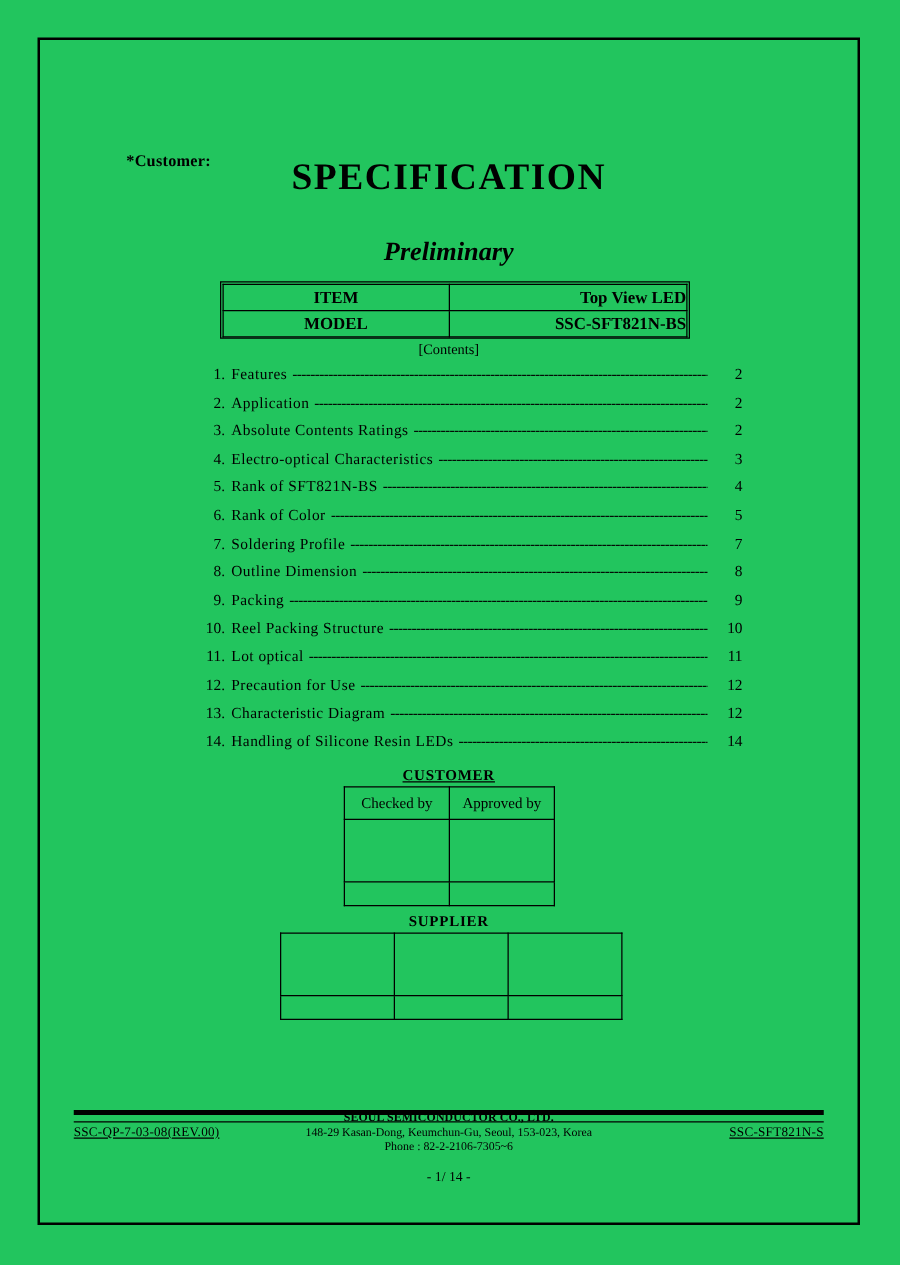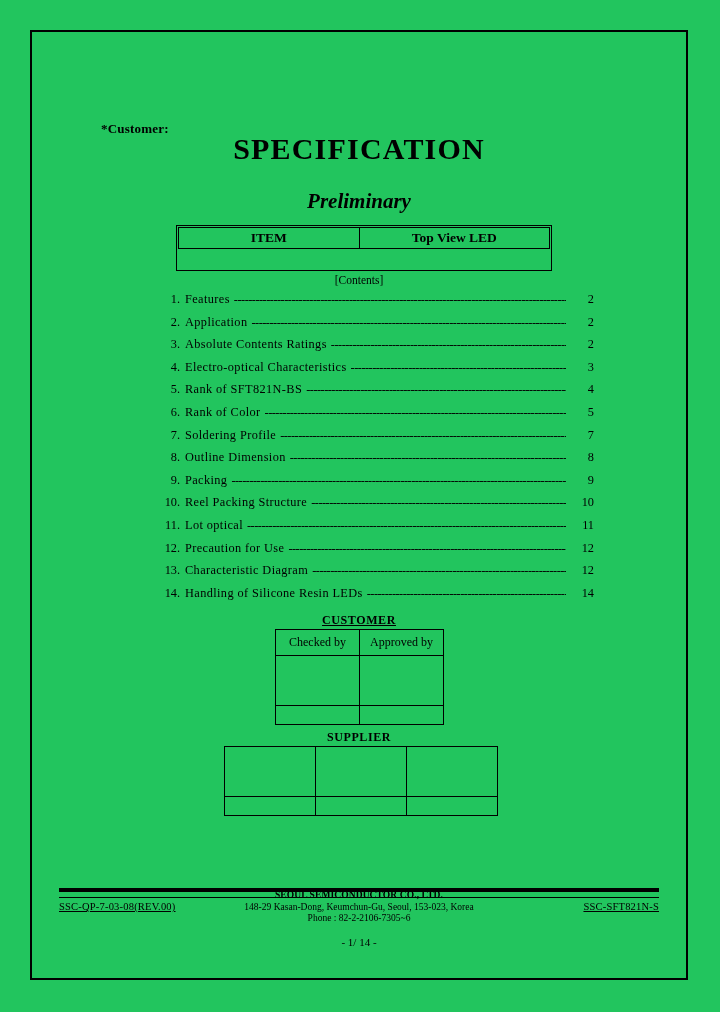--- a/index.html
+++ b/index.html
@@ -41,21 +41,21 @@
     position: absolute;
     left: 55px;
     top: 75px;
     font-weight: bold;
     font-size: 13px;
     letter-spacing: 0.2px;
   }
   .title {
     position: absolute;
     left: 0;
-    top: 86px;
+    top: 79px;
     width: 626px;
     text-align: center;
     font-size: 30px;
     font-weight: bold;
     letter-spacing: 1.2px;
   }
   .subtitle {
     position: absolute;
     left: 0;
     top: 143px;
@@ -76,21 +76,21 @@
   }
   .item-table td {
     border: 1px solid #000000;
     height: 17px;
     text-align: center;
     font-size: 13.5px;
     font-weight: bold;
     padding: 1px 0 2px 0;
   }
   .item-table td.left-cell { width: 180px; }
-  .item-table td.right-cell { width: 190px; }
+  .item-table td.right-cell { width: 190px; text-align: right; }
   .outer-double {
     position: absolute;
     left: 130px;
     top: 179px;
     width: 376px;
     height: 46px;
     border: 1px solid #000;
     box-sizing: border-box;
   }
 
@@ -247,20 +247,24 @@
     <div class="title">SPECIFICATION</div>
     <div class="subtitle">Preliminary</div>
 
     <div class="outer-double"></div>
     <table class="item-table">
       <tbody>
           <tr>
         <td class="left-cell">ITEM</td>
         <td class="right-cell">Top View LED</td>
       </tr>
+      <tr>
+        <td class="left-cell">MODEL</td>
+        <td class="right-cell">SSC-SFT821N-BS</td>
+      </tr>
     </tbody>
       </table>
 
     <div class="contents-label">[Contents]</div>
 
     <div class="toc">
       <div class="toc-row">
         <span class="toc-num">1.</span>
         <span class="toc-text">Features</span>
         <span class="toc-dots">--------------------------------------------------------------------------------------------------------</span>

